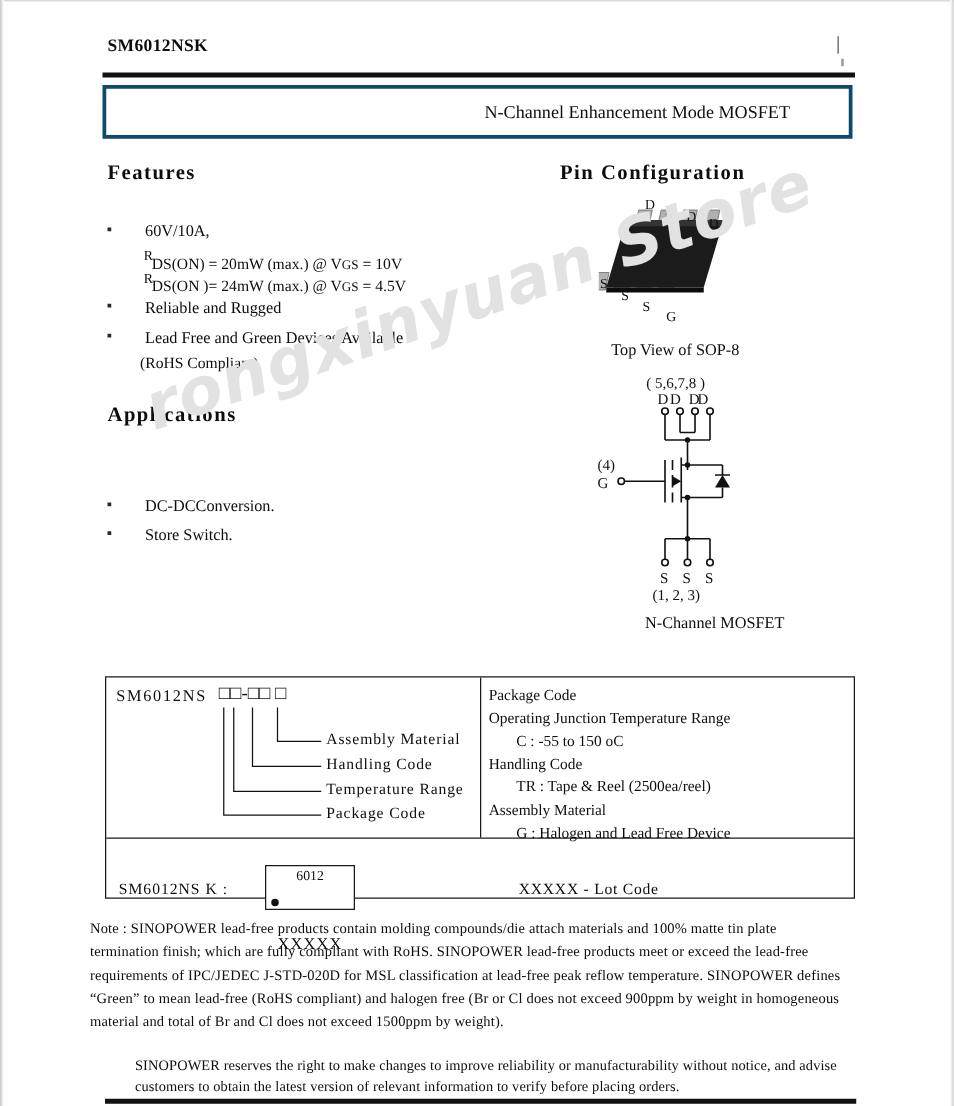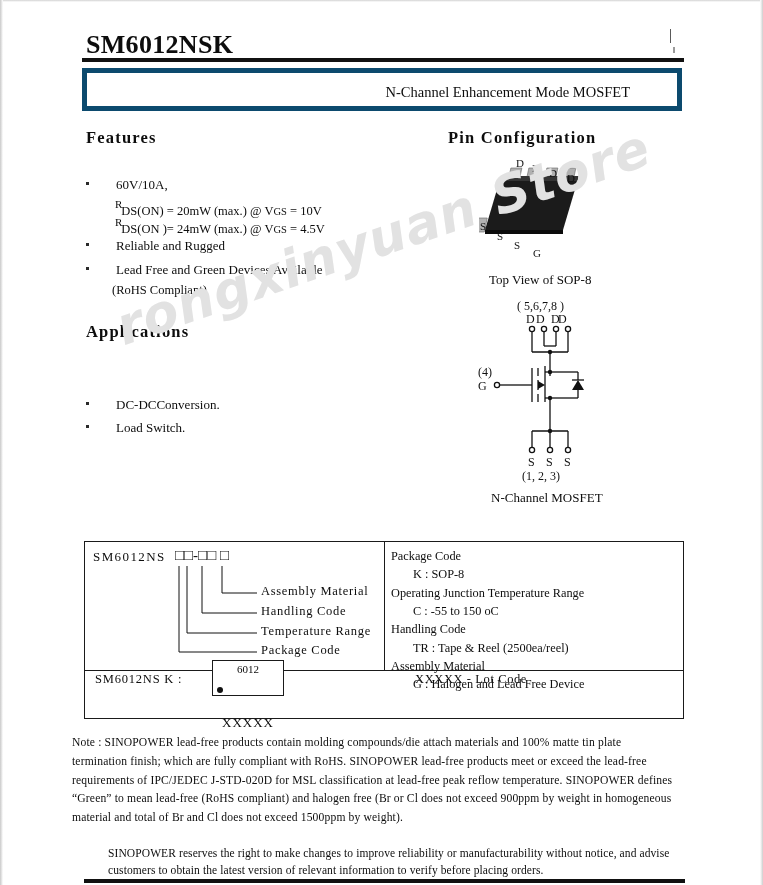--- a/index.html
+++ b/index.html
@@ -52,21 +52,21 @@
     pointer-events: none;
     user-select: none;
     z-index: 5;
   }
 
   
   .part-title {
     position: absolute;
     left: 86px;
     top: 30px;
-    font-size: 26px;
+    font-size: 14px;
     font-weight: bold;
     letter-spacing: 0.3px;
   }
   .speck-a {
     position: absolute; left: 670px; top: 29px;
     width: 1px; height: 14px; background:#5a5a5a;
   }
   .speck-b {
     position: absolute; left: 673px; top: 47px;
     width: 2px; height: 6px; background:#9a9a9a;
@@ -74,21 +74,21 @@
   .rule-thick {
     position: absolute;
     left: 82px; top: 58px;
     width: 602px; height: 4px;
     background: #111;
   }
   .subtitle-box {
     position: absolute;
     left: 82px; top: 68px;
     width: 600px; height: 43px;
-    border: 5px solid #0c4a6e;
+    border: 3px solid #0c4a6e;
     box-sizing: border-box;
   }
   .subtitle-text {
     position: absolute;
     right: 47px;
     top: 11px;
     font-size: 14.5px;
     white-space: nowrap;
   }
 
@@ -140,21 +140,21 @@
     left: 479px; top: 158px;
     width: 132px; height: 112px;
   }
   .cap-center {
     position: absolute;
     font-size: 13px;
     white-space: nowrap;
     margin-left: 12px;
   }
   #topview-caption { left: 477px; top: 272px; }
-  #mosfet-caption { left: 479px; top: 490px; }
+  #mosfet-caption { left: 504px; top: 490px; }
 
   #mosfet-symbol {
     position: absolute;
     left: 470px; top: 298px;
     width: 160px; height: 190px;
   }
 
   
   .order-table {
     position: absolute;
@@ -204,21 +204,21 @@
     position: absolute;
     left: 306px; top: 5px;
     width: 290px;
     font-size: 12.3px;
     line-height: 1.49;
   }
   .right-cell .ind { padding-left: 22px; }
 
   .marking-row {
     position: absolute;
-    left: 0; top: 112px;
+    left: 0; top: 144px;
     width: 100%; height: 48px;
   }
   #marking-partname {
     position: absolute;
     left: 10px; top: 18px;
     font-size: 12.5px;
     letter-spacing: 0.8px;
     white-space: nowrap;
   }
   .marking-box {
@@ -335,21 +335,21 @@
   <div class="sub-line" style="left:112px; top:283px;">(RoHS Compliant)</div>
 
   <div class="h-section" id="applications-heading">Applications</div>
 
   <div class="bullet" style="left:86px; top:398px;">
     <span class="dot"></span>
     <span class="txt">DC-DCConversion.</span>
   </div>
   <div class="bullet" style="left:86px; top:421px;">
     <span class="dot"></span>
-    <span class="txt">Load Switch.</span>
+    <span class="txt">Store Switch.</span>
   </div>
 
   <div class="h-section" id="pinconfig-heading">Pin Configuration</div>
 
   <svg id="sop8-package" viewBox="0 0 132 112">
 
     <g fill="#b0b0b0" stroke="#6a6a6a" stroke-width="0.6">
       <rect x="34" y="10" width="11" height="12" transform="skewX(-12)"></rect>
       <rect x="52" y="10" width="11" height="12" transform="skewX(-12)"></rect>
       <rect x="70" y="10" width="11" height="12" transform="skewX(-12)"></rect>
@@ -477,21 +477,20 @@
       </g>
     </svg>
 
     <div class="leader-label" style="left:176px; top:42px;">Assembly Material</div>
     <div class="leader-label" style="left:176px; top:62px;">Handling Code</div>
     <div class="leader-label" style="left:176px; top:82px;">Temperature Range</div>
     <div class="leader-label" style="left:176px; top:101px;">Package Code</div>
 
     <div class="right-cell">
       <div>Package Code</div>
-      <div class="ind">K : SOP-8</div>
       <div>Operating Junction Temperature Range</div>
       <div class="ind">C : -55 to 150 oC</div>
       <div>Handling Code</div>
       <div class="ind">TR : Tape &amp; Reel (2500ea/reel)</div>
       <div>Assembly Material</div>
       <div class="ind">G : Halogen and Lead Free Device</div>
     </div>
 
     <div class="marking-row">
       <div id="marking-partname">SM6012NS K :</div>

